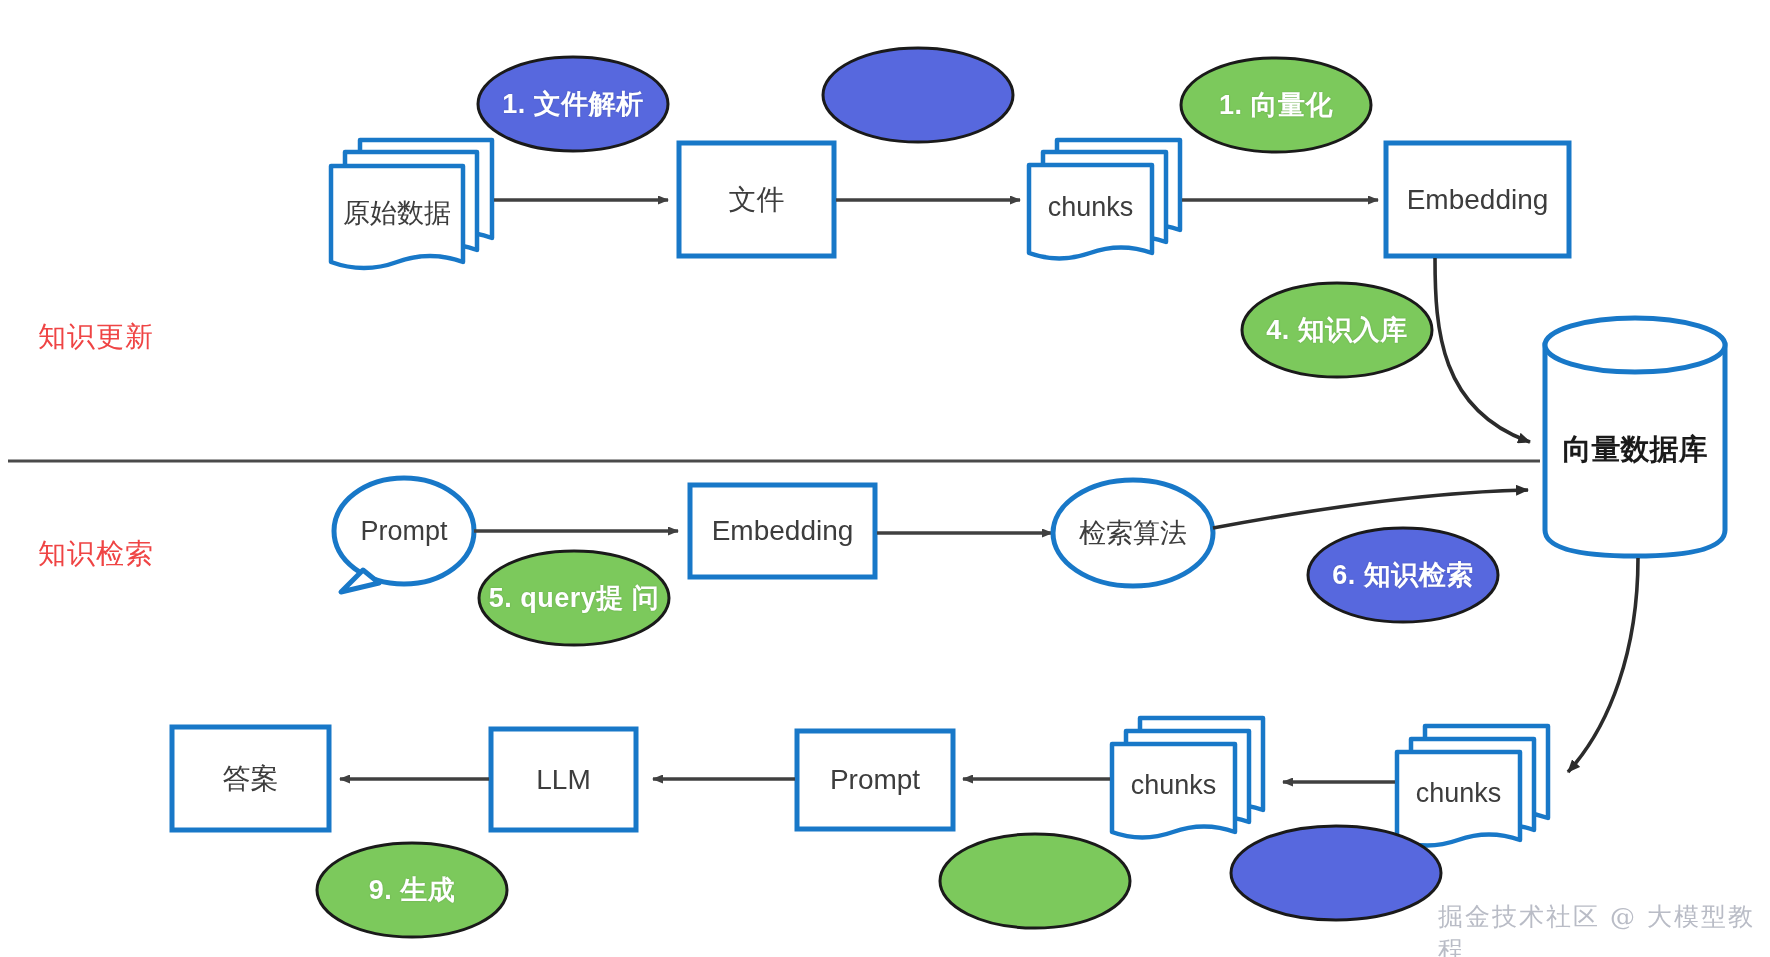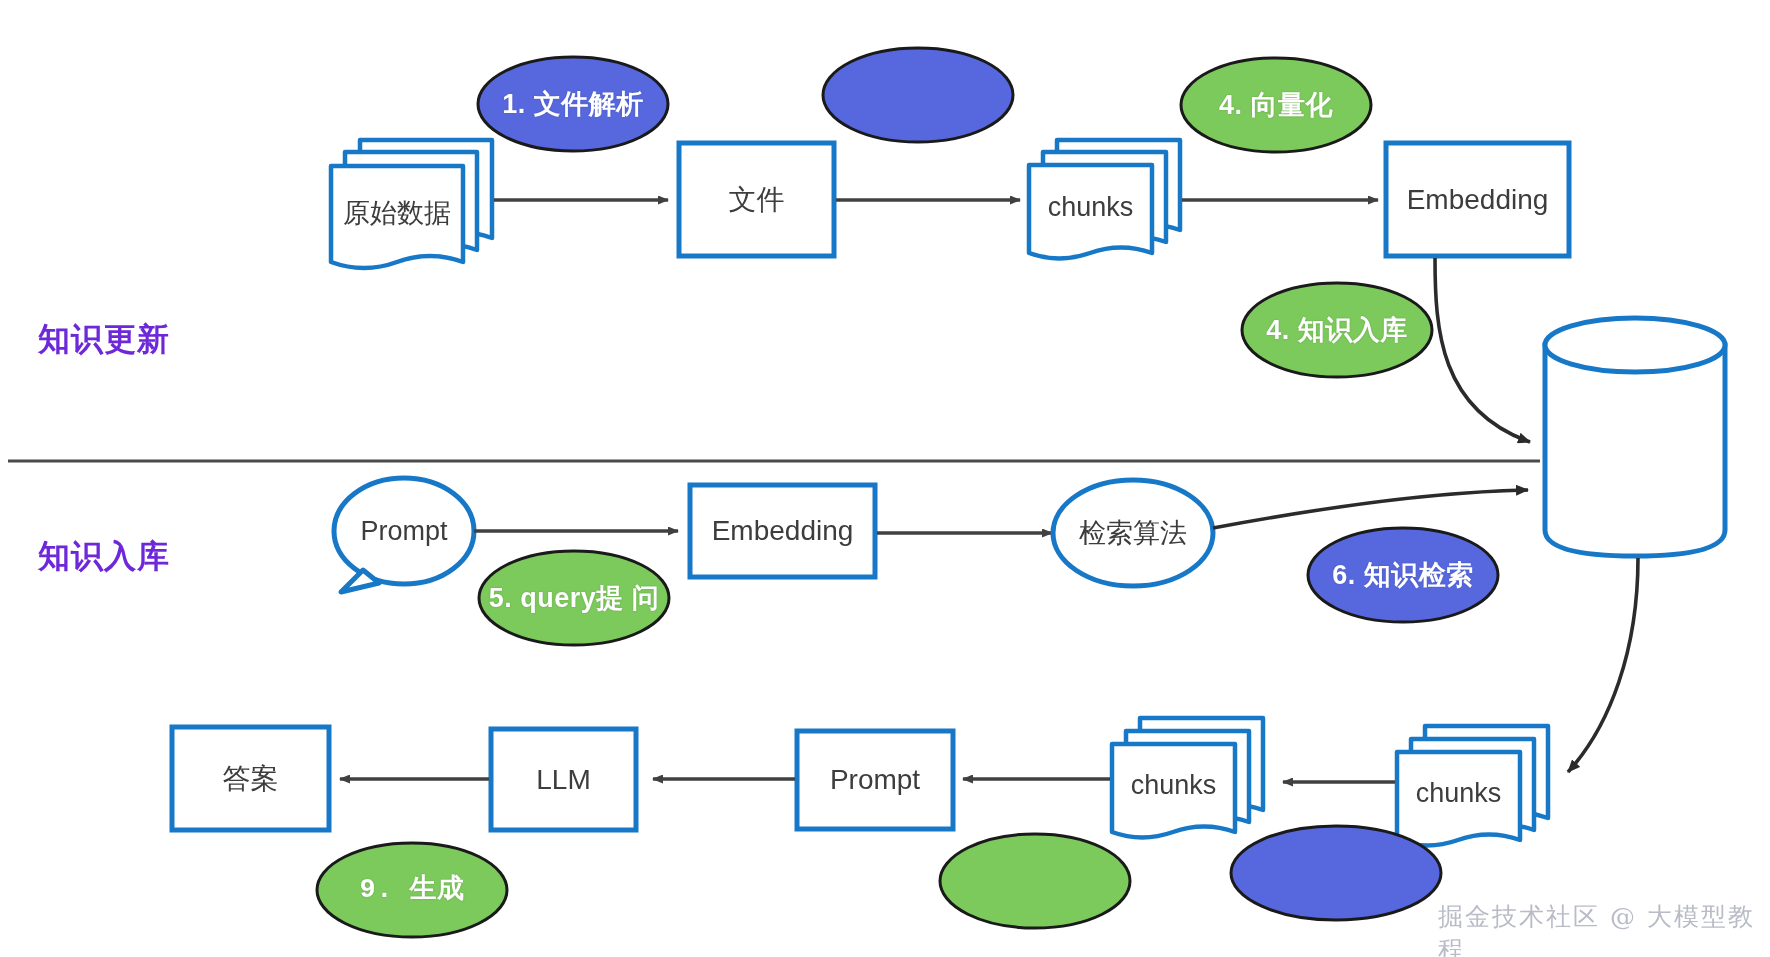--- a/index.html
+++ b/index.html
@@ -51,23 +51,23 @@
     color: #ffffff;
     font-weight: bold;
     font-size: 27px;
     letter-spacing: 0.5px;
     pointer-events: none;
     line-height: 1.12;
     text-shadow: 0 0 2px rgba(0,0,0,0.18);
   }
   .section-title {
     position: absolute;
-    font-size: 32px;
-    font-weight: bold;
-    color: #6d28d9;
+    font-size: 28px;
+    font-weight: normal;
+    color: #ef4444;
     letter-spacing: 1px;
   }
   .watermark {
     position: absolute;
     font-size: 25px;
     color: #b9bcc6;
     letter-spacing: 2px;
     font-family: "DejaVu Serif", "Liberation Serif", serif;
   }
 </style>
@@ -224,50 +224,51 @@
     </g>
     <g>
       <ellipse cx="1035" cy="881" rx="95" ry="47" fill="#7CC95C" stroke="#1a1a1a" stroke-width="3"></ellipse>
     </g>
     <g>
       <ellipse cx="412" cy="890" rx="95" ry="47" fill="#7CC95C" stroke="#1a1a1a" stroke-width="3"></ellipse>
     </g>
   </svg>
 
   <div class="section-title" style="left:38px; top:318px;">知识更新</div>
-  <div class="section-title" style="left:38px; top:535px;">知识入库</div>
+  <div class="section-title" style="left:38px; top:535px;">知识检索</div>
 
   <div class="node-label doc-label" style="left:331px; top:186px; width:132px; height:54px;">原始数据</div>
 
   <div class="node-label box-label" style="left:679px; top:143px; width:155px; height:113px;">文件</div>
 
   <div class="node-label doc-label" style="left:1029px; top:180px; width:123px; height:54px;">chunks</div>
 
   <div class="node-label box-label" style="left:1386px; top:143px; width:183px; height:113px;">Embedding</div>
 
+  <div class="node-label db-label" style="left:1545px; top:425px; width:180px; height:50px;">向量数据库</div>
 
   <div class="node-label bubble-label" style="left:334px; top:504px; width:140px; height:54px;">Prompt</div>
 
   <div class="node-label box-label" style="left:690px; top:485px; width:185px; height:92px;">Embedding</div>
 
   <div class="node-label ellipse-node-label" style="left:1053px; top:506px; width:160px; height:54px;">检索算法</div>
 
   <div class="node-label doc-label" style="left:1112px; top:758px; width:123px; height:54px;">chunks</div>
 
   <div class="node-label doc-label" style="left:1397px; top:766px; width:123px; height:54px;">chunks</div>
 
   <div class="node-label box-label" style="left:797px; top:731px; width:156px; height:98px;">Prompt</div>
 
   <div class="node-label box-label" style="left:491px; top:729px; width:145px; height:101px;">LLM</div>
 
   <div class="node-label box-label" style="left:172px; top:727px; width:157px; height:103px;">答案</div>
 
   <div class="step-label" style="left:473px; top:77px; width:200px; height:54px;">1. 文件解析</div>
-  <div class="step-label" style="left:1176px; top:78px; width:200px; height:54px;">4. 向量化</div>
+  <div class="step-label" style="left:1176px; top:78px; width:200px; height:54px;">1. 向量化</div>
   <div class="step-label" style="left:1237px; top:303px; width:200px; height:54px;">4. 知识入库</div>
   <div class="step-label" style="left:479px; top:558px; width:190px; height:80px;">5. query提
 问</div>
   <div class="step-label" style="left:1303px; top:548px; width:200px; height:54px;">6. 知识检索</div>
-  <div class="step-label" style="left:312px; top:863px; width:200px; height:54px;font-family:Liberation Mono, monospace;">9. 生成</div>
+  <div class="step-label" style="left:312px; top:863px; width:200px; height:54px;">9. 生成</div>
 
   <div class="watermark" style="left:1438px; top:900px;">掘金技术社区 @ 大模型教程</div>
 
 </div>
 
 </body></html>

